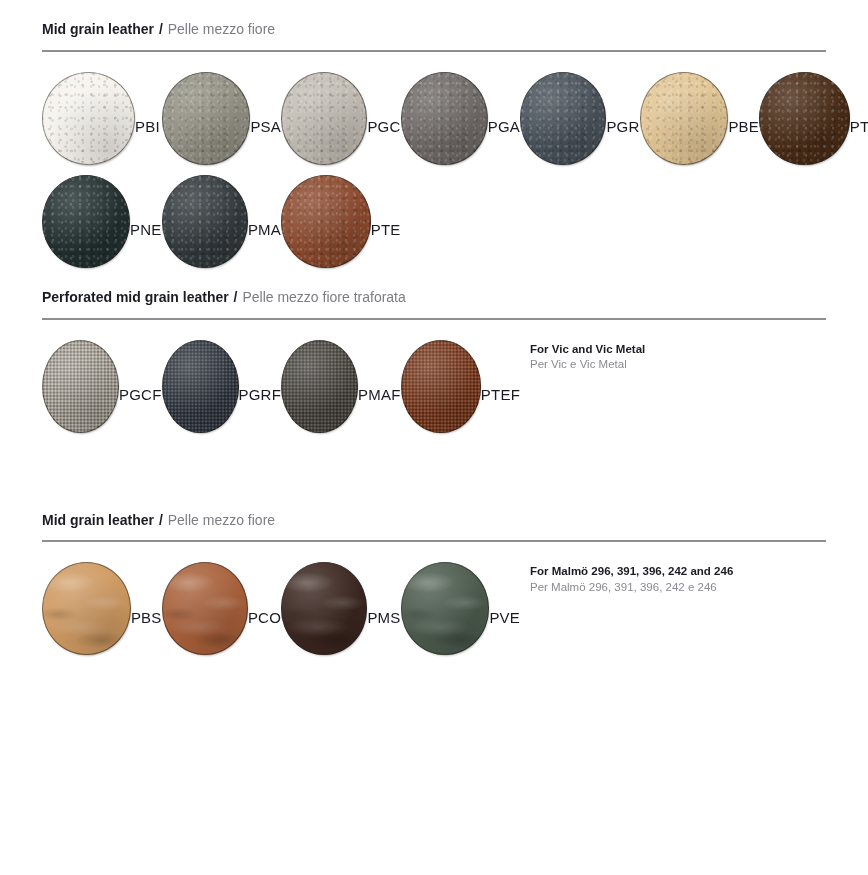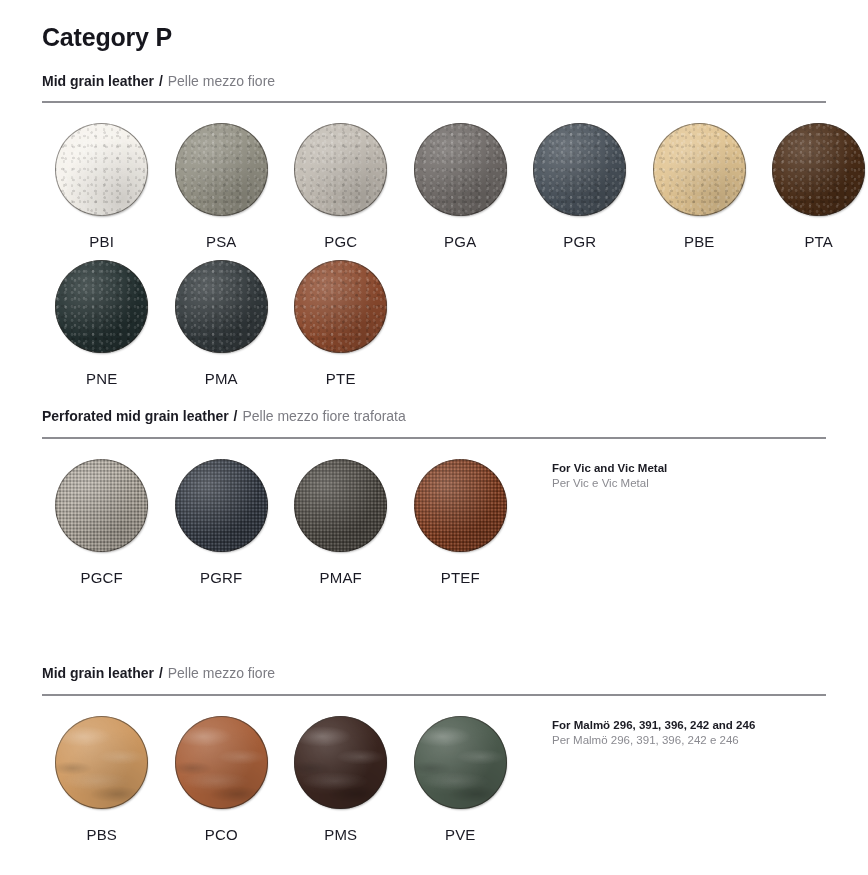--- a/index.html
+++ b/index.html
@@ -71,21 +71,20 @@
   }
   .swatch-row {
     display: flex;
     align-items: flex-start;
     position: relative;
   }
   .swatch-cell {
     width: 119.5px;
     flex: 0 0 119.5px;
     display: flex;
-    flex-direction: column;
     align-items: center;
     padding-top: 10px;
   }
   .swatch-disc {
     width: 93px;
     height: 93px;
     border-radius: 50%;
     position: relative;
     overflow: hidden;
     box-shadow: 0 0 0 1px rgba(40,36,32,0.55) inset,
@@ -137,21 +136,21 @@
     font-weight: 500;
     color: #1a1a24;
     margin-top: 17px;
     letter-spacing: 0.2px;
     white-space: nowrap;
   }
 
   
   .row-note {
     position: absolute;
-    left: 510px;
+    left: 488px;
     top: 12px;
     line-height: 1.32;
     white-space: nowrap;
   }
   .row-note .note-en {
     font-size: 11.5px;
     font-weight: bold;
     color: #1b1b23;
     display: block;
   }
@@ -161,21 +160,20 @@
     color: #8a8a90;
     display: block;
   }
   .spacer-xl { height: 58px; }
 </style>
 </head>
 <body style="background: rgb(255, 255, 255);">
 
 <div class="page">
 
-  <h1 class="page-title">Category P</h1>
 
   <div class="section">
     <div class="section-head">
       <span class="en">Mid grain leather</span>
       <span class="sep">/</span>
       <span class="it">Pelle mezzo fiore</span>
     </div>
     <div class="rule" style="background: rgb(141, 141, 146);"></div>
 
     <div class="swatch-rows">

